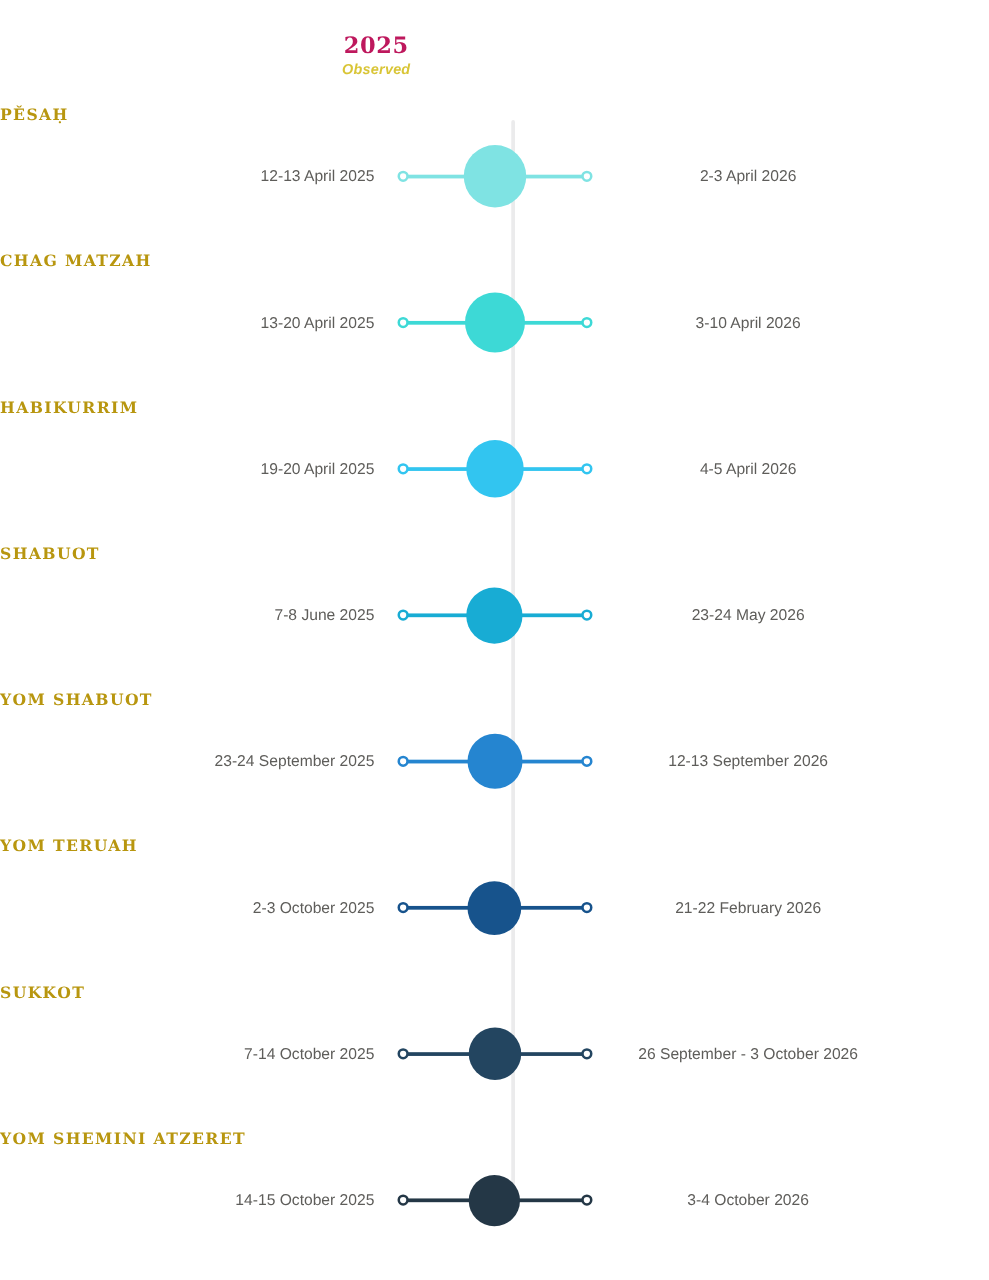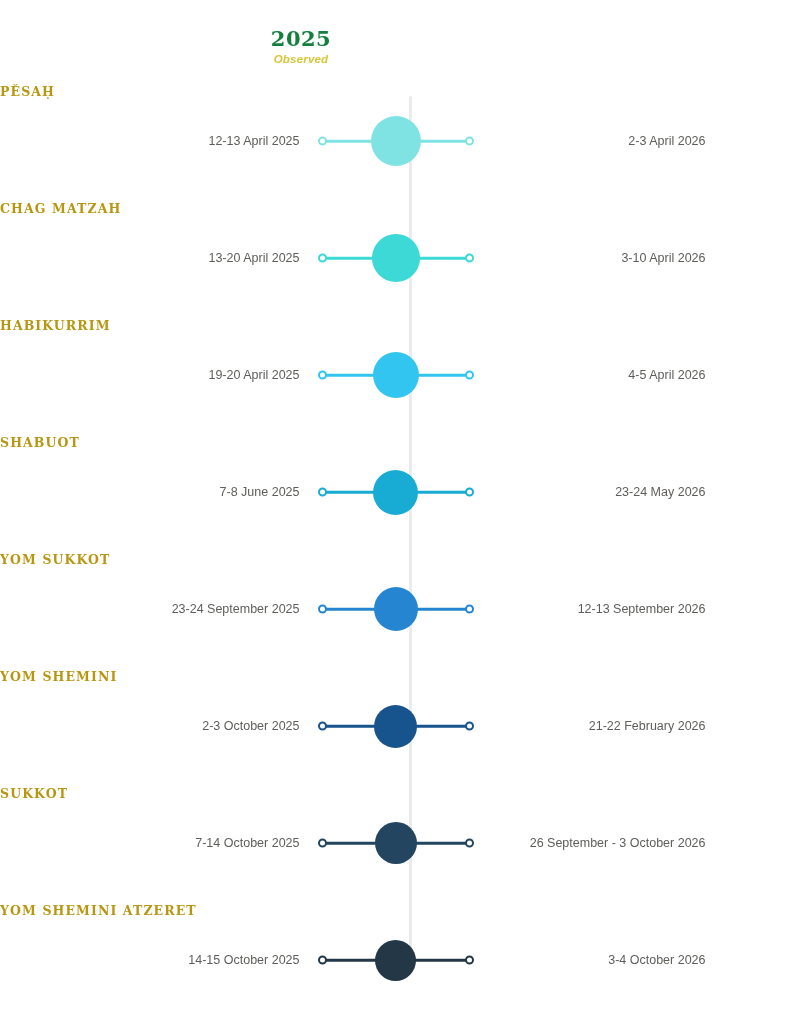--- a/index.html
+++ b/index.html
@@ -31,22 +31,22 @@
     position: absolute;
     text-align: center;
     width: 180px;
   }
   .col-header.left  { left: 211px; top: 28px; }
   .col-header.right { left: 430px; top: 28px; }
 
   .col-year {
     font-family: "DejaVu Serif", serif;
     font-weight: bold;
-    font-size: 21px;
-    color: #15803d;
+    font-size: 18px;
+    color: #be185d;
     letter-spacing: 0.5px;
     line-height: 1.05;
   }
   .col-sub {
     font-family: "Liberation Sans", sans-serif;
     font-weight: bold;
     font-style: italic;
     font-size: 11.5px;
     color: #d9c536;
     margin-top: 3px;
@@ -98,21 +98,21 @@
     justify-content: center;
   }
 
   .date {
     font-size: 12.5px;
     color: #5e5d5a;
     white-space: nowrap;
     flex: 0 0 auto;
   }
   .date.left  { text-align: right; width: 230px; padding-right: 16px; box-sizing: border-box; }
-  .date.right { text-align: right;  width: 230px; padding-left: 16px;  box-sizing: border-box; }
+  .date.right { text-align: center;  width: 230px; padding-left: 16px;  box-sizing: border-box; }
 
   .connector {
     position: relative;
     width: 160px;
     height: 54px;
     flex: 0 0 auto;
     display: flex;
     align-items: center;
     justify-content: center;
   }
@@ -211,35 +211,35 @@
             <div class="arm left" style="background:#18acd4"></div>
             <div class="endcap left"></div>
             <div class="arm right" style="background:#18acd4"></div>
             <div class="endcap right"></div>
             <div class="node" style="background:#18acd4;width:45px;height:45px"></div>
           </div>
           <div class="date right">23-24 May 2026</div>
         </div>
       </div>
       <div class="row">
-        <div class="row-title">YOM SUKKOT</div>
+        <div class="row-title">YOM SHABUOT</div>
         <div class="row-body">
           <div class="date left">23-24 September 2025</div>
           <div class="connector" style="color:#2585d0">
             <div class="arm left" style="background:#2585d0"></div>
             <div class="endcap left"></div>
             <div class="arm right" style="background:#2585d0"></div>
             <div class="endcap right"></div>
             <div class="node" style="background:#2585d0;width:44px;height:44px"></div>
           </div>
           <div class="date right">12-13 September 2026</div>
         </div>
       </div>
       <div class="row">
-        <div class="row-title">YOM SHEMINI</div>
+        <div class="row-title">YOM TERUAH</div>
         <div class="row-body">
           <div class="date left">2-3 October 2025</div>
           <div class="connector" style="color:#17538c">
             <div class="arm left" style="background:#17538c"></div>
             <div class="endcap left"></div>
             <div class="arm right" style="background:#17538c"></div>
             <div class="endcap right"></div>
             <div class="node" style="background:#17538c;width:43px;height:43px"></div>
           </div>
           <div class="date right">21-22 February 2026</div>

